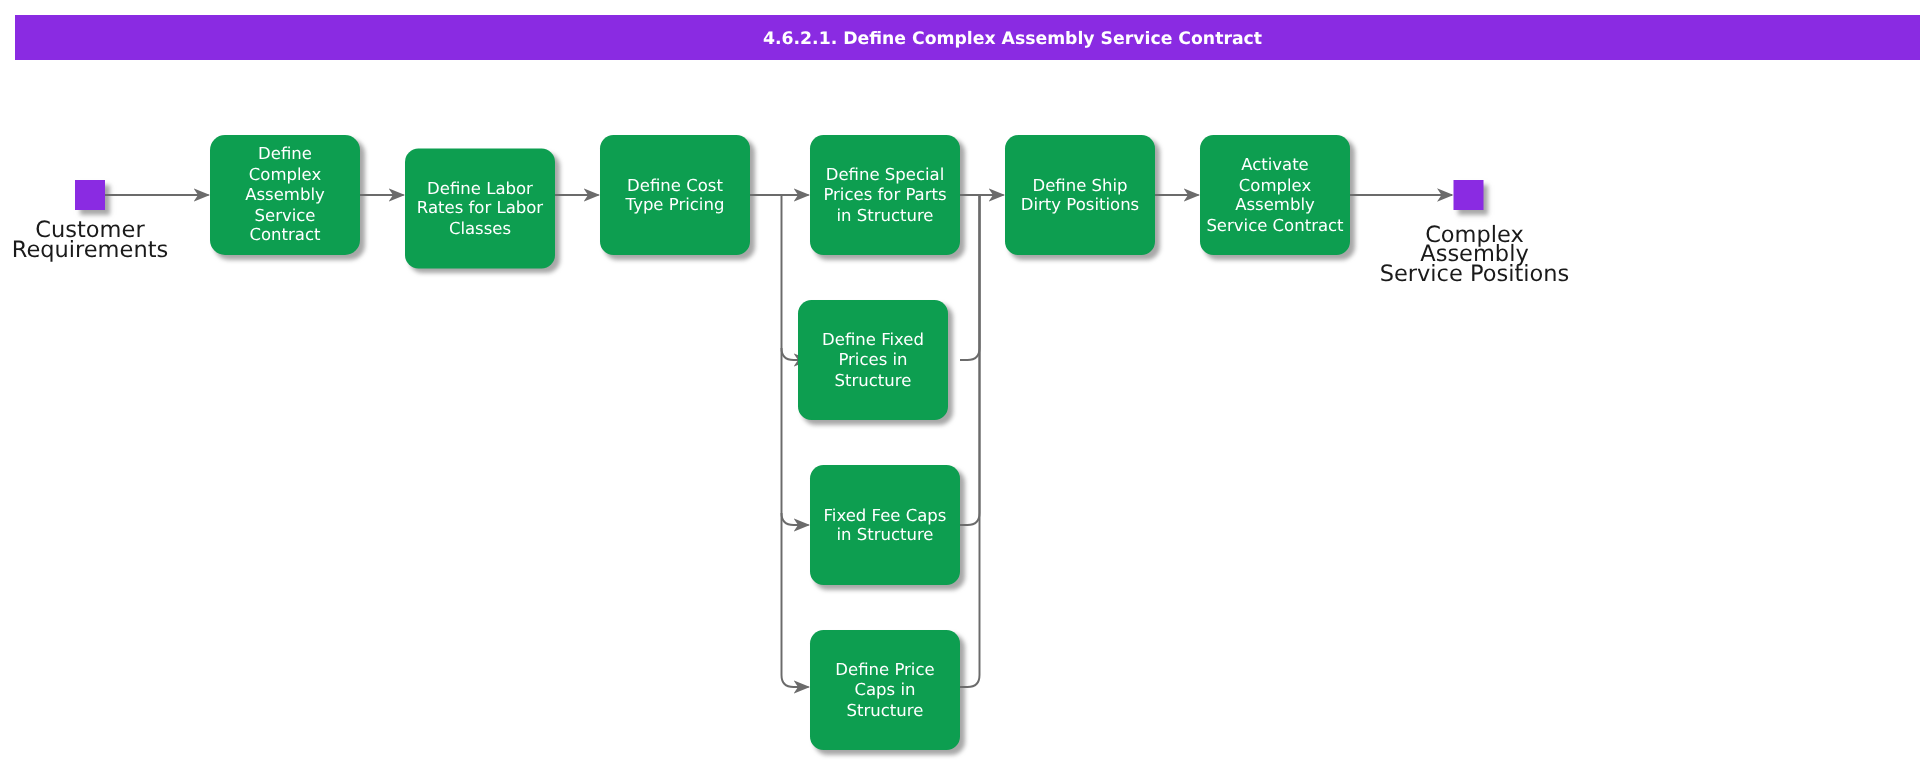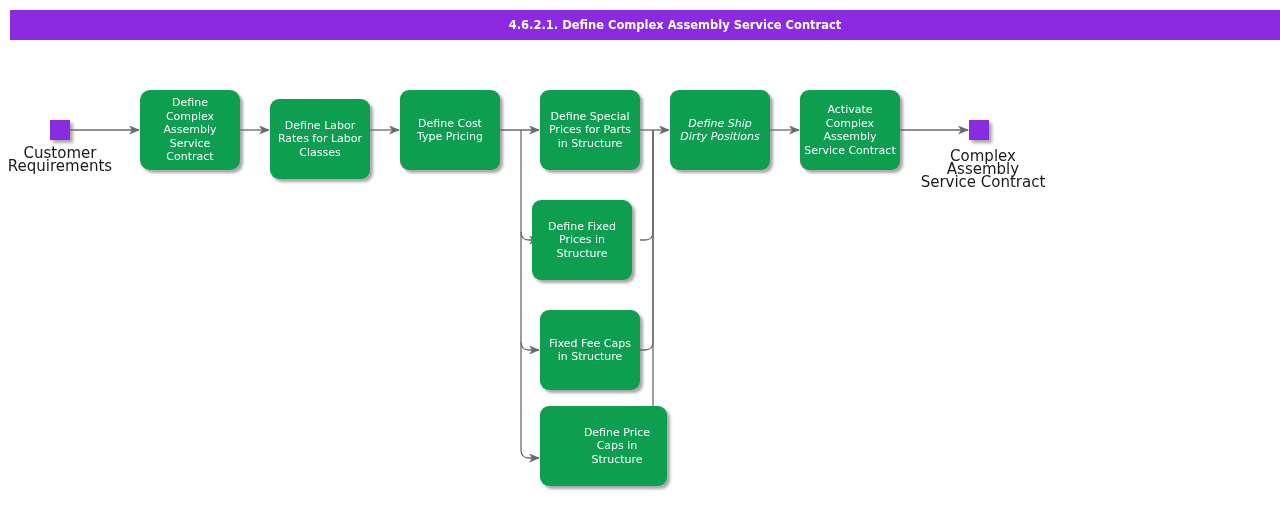--- a/index.html
+++ b/index.html
@@ -91,43 +91,43 @@
   </div>
   <div class="activity" style="left:400px;top:90px;">
     <span>Define Cost
 Type Pricing</span>
   </div>
   <div class="activity" style="left:540px;top:90px;">
     <span>Define Special
 Prices for Parts
 in Structure</span>
   </div>
-  <div class="activity" style="left:670px;top:90px;font-style:italic;">
+  <div class="activity" style="left:670px;top:90px;">
     <span>Define Ship
 Dirty Positions</span>
   </div>
   <div class="activity" style="left:800px;top:90px;">
     <span>Activate
 Complex
 Assembly
 Service Contract</span>
   </div>
 
   <div class="activity" style="left:532px;top:200px;">
     <span>Define Fixed
 Prices in
 Structure</span>
   </div>
   <div class="activity" style="left:540px;top:310px;">
     <span>Fixed Fee Caps
 in Structure</span>
   </div>
-  <div class="activity" style="left:540px;top:406px;padding-left:27px;">
+  <div class="activity" style="left:540px;top:420px;">
     <span>Define Price
 Caps in
 Structure</span>
   </div>
 
   <div class="terminator" style="left:969px;top:120px;"></div>
   <div class="terminator-label" style="left:913px;top:150px;width:140px;">Complex Assembly
-Service Contract</div>
+Service Positions</div>
 
 </div>
 
 </body></html>

